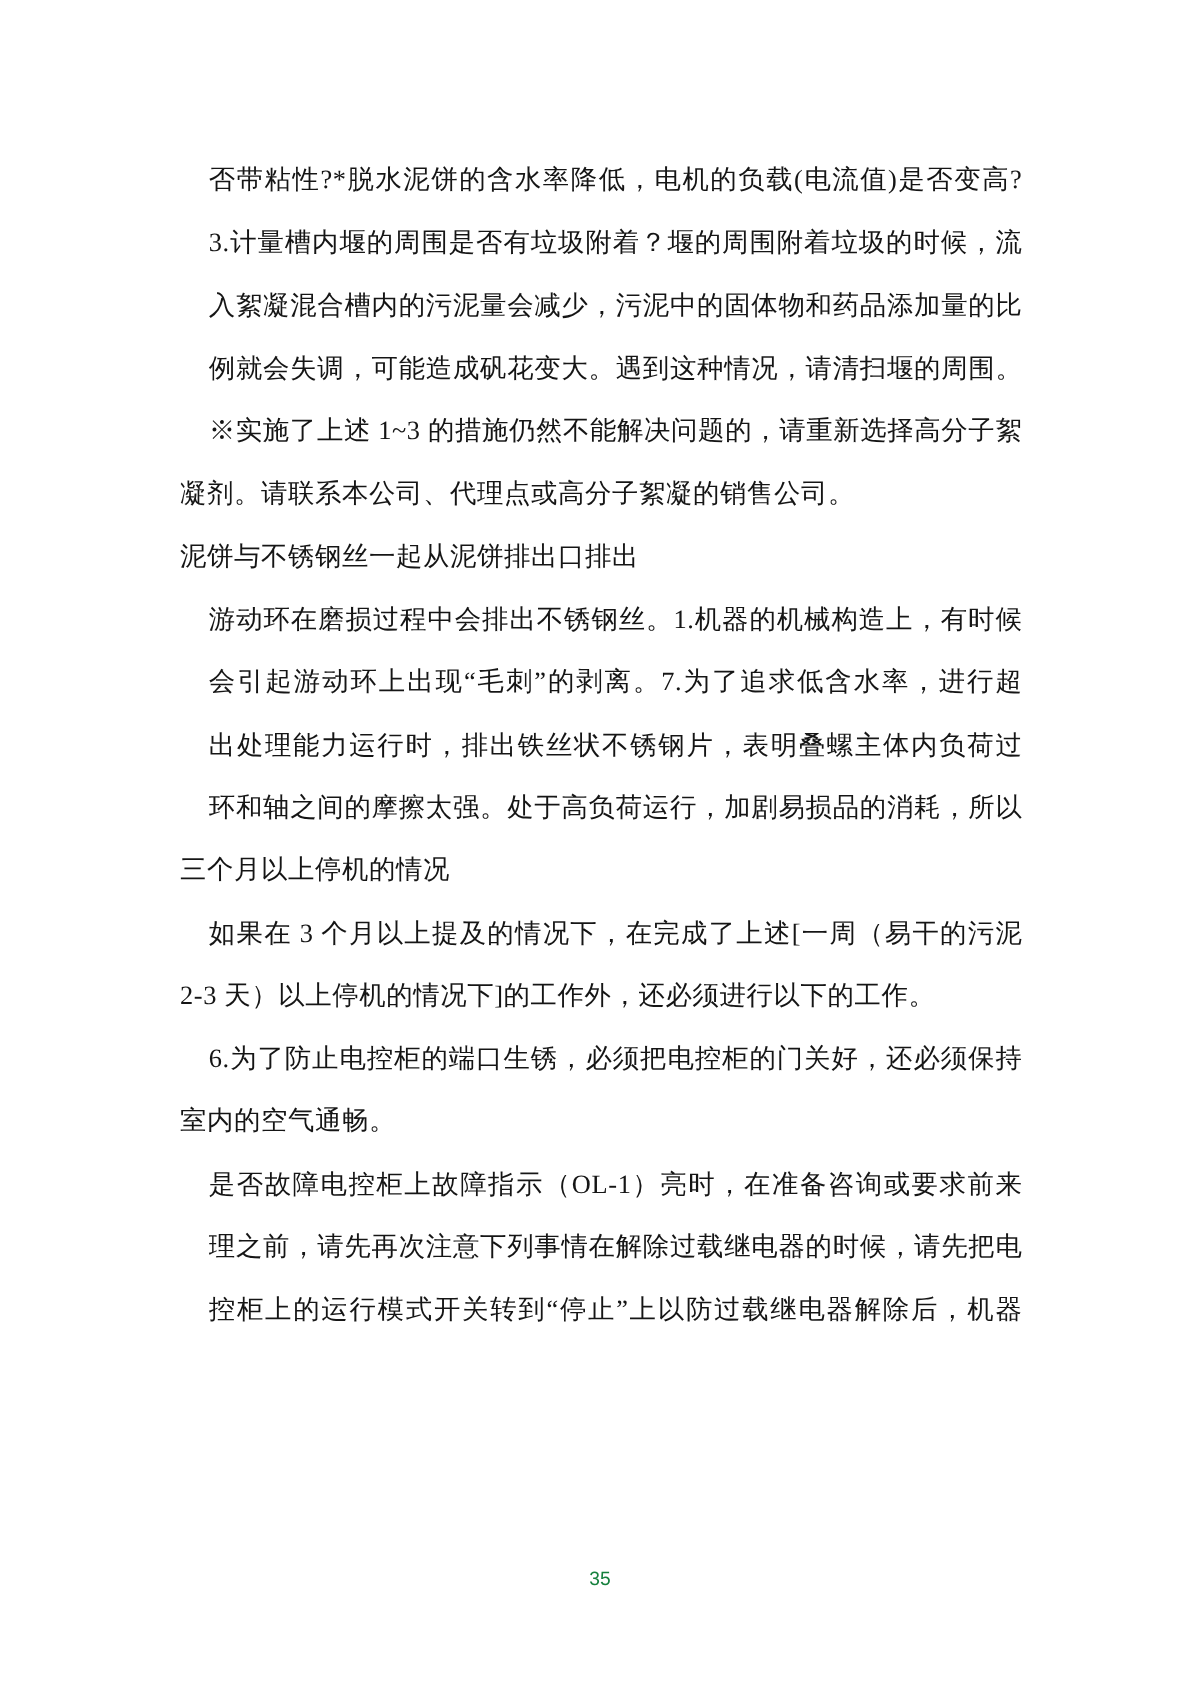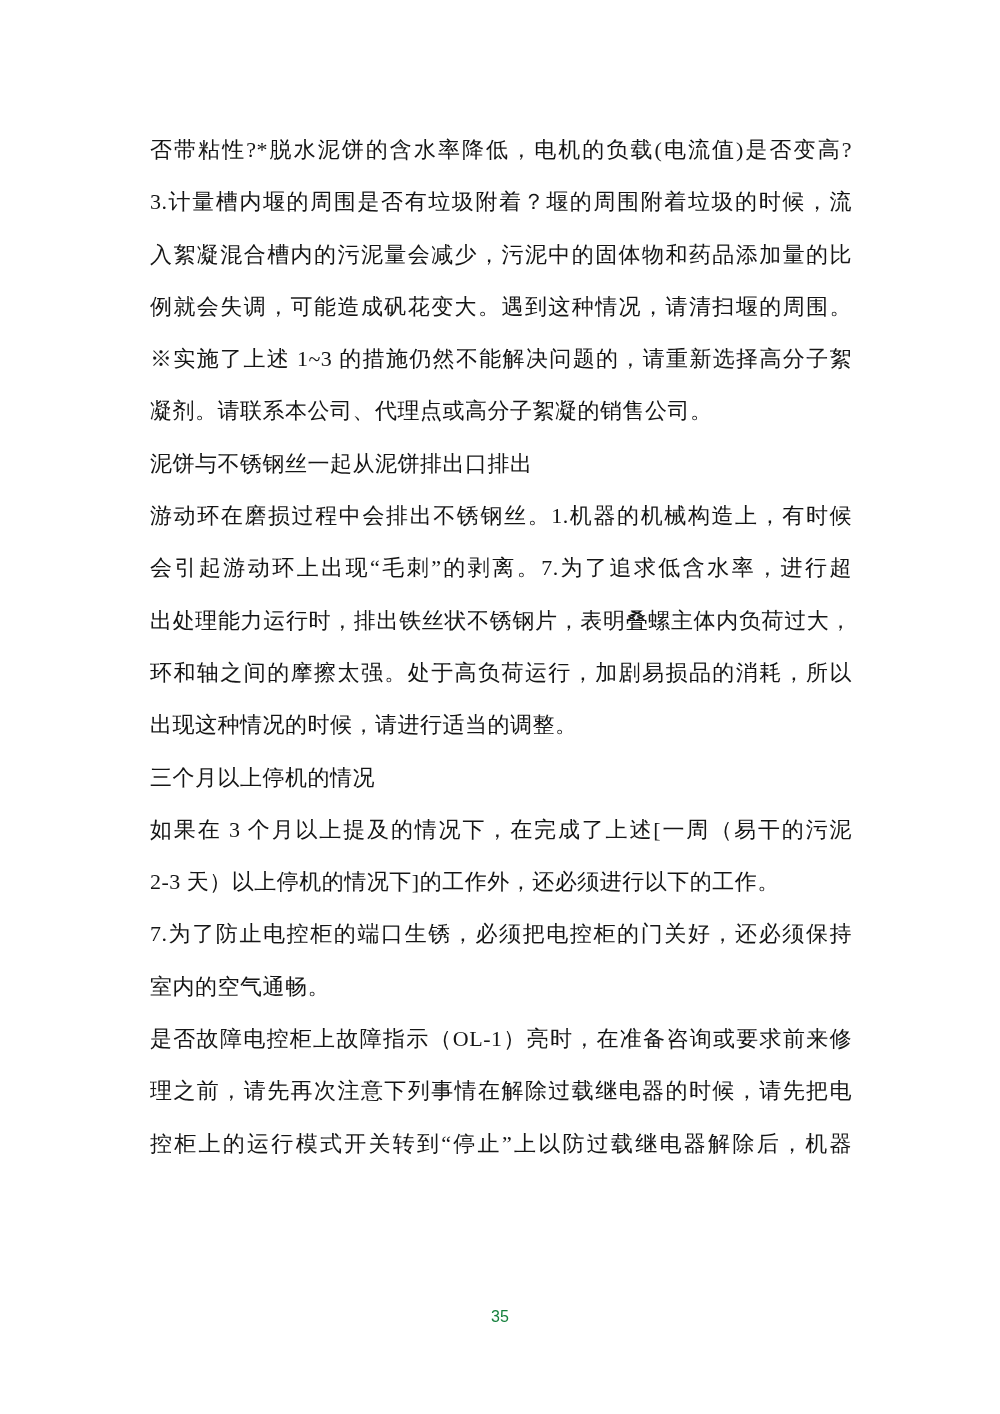--- a/index.html
+++ b/index.html
@@ -27,20 +27,21 @@
     line-height: 52.3px;
     height: 52.3px;
     overflow: hidden;
     white-space: normal;
     text-align: left;
     letter-spacing: 0.5px;
   }
   .line.fill {
     text-align: justify;
     text-align-last: justify;
+    margin-left: 24px;
   }
   .pagenum {
     position: absolute;
     top: 1306px;
     left: 0;
     width: 100%;
     text-align: center;
     font-family: "Liberation Sans", sans-serif;
     font-size: 16px;
     line-height: 22px;
@@ -56,24 +57,23 @@
     <div class="line fill">3.计量槽内堰的周围是否有垃圾附着？堰的周围附着垃圾的时候，流</div>
     <div class="line fill">入絮凝混合槽内的污泥量会减少，污泥中的固体物和药品添加量的比</div>
     <div class="line fill">例就会失调，可能造成矾花变大。遇到这种情况，请清扫堰的周围。</div>
     <div class="line fill">※实施了上述 1~3 的措施仍然不能解决问题的，请重新选择高分子絮</div>
     <div class="line">凝剂。请联系本公司、代理点或高分子絮凝的销售公司。</div>
     <div class="line">泥饼与不锈钢丝一起从泥饼排出口排出</div>
     <div class="line fill">游动环在磨损过程中会排出不锈钢丝。1.机器的机械构造上，有时候</div>
     <div class="line fill">会引起游动环上出现“毛刺”的剥离。7.为了追求低含水率，进行超</div>
     <div class="line fill">出处理能力运行时，排出铁丝状不锈钢片，表明叠螺主体内负荷过大，</div>
     <div class="line fill">环和轴之间的摩擦太强。处于高负荷运行，加剧易损品的消耗，所以</div>
-    <div class="line">出现这种情况的时候，请进行适当的调整。</div>
     <div class="line">三个月以上停机的情况</div>
     <div class="line fill">如果在 3 个月以上提及的情况下，在完成了上述[一周（易干的污泥</div>
     <div class="line">2-3 天）以上停机的情况下]的工作外，还必须进行以下的工作。</div>
-    <div class="line fill">7.为了防止电控柜的端口生锈，必须把电控柜的门关好，还必须保持</div>
+    <div class="line fill">6.为了防止电控柜的端口生锈，必须把电控柜的门关好，还必须保持</div>
     <div class="line">室内的空气通畅。</div>
     <div class="line fill">是否故障电控柜上故障指示（OL-1）亮时，在准备咨询或要求前来修</div>
     <div class="line fill">理之前，请先再次注意下列事情在解除过载继电器的时候，请先把电</div>
     <div class="line fill">控柜上的运行模式开关转到“停止”上以防过载继电器解除后，机器</div>
   </div>
   <div class="pagenum">35</div>
 </div>
 
 </body></html>

